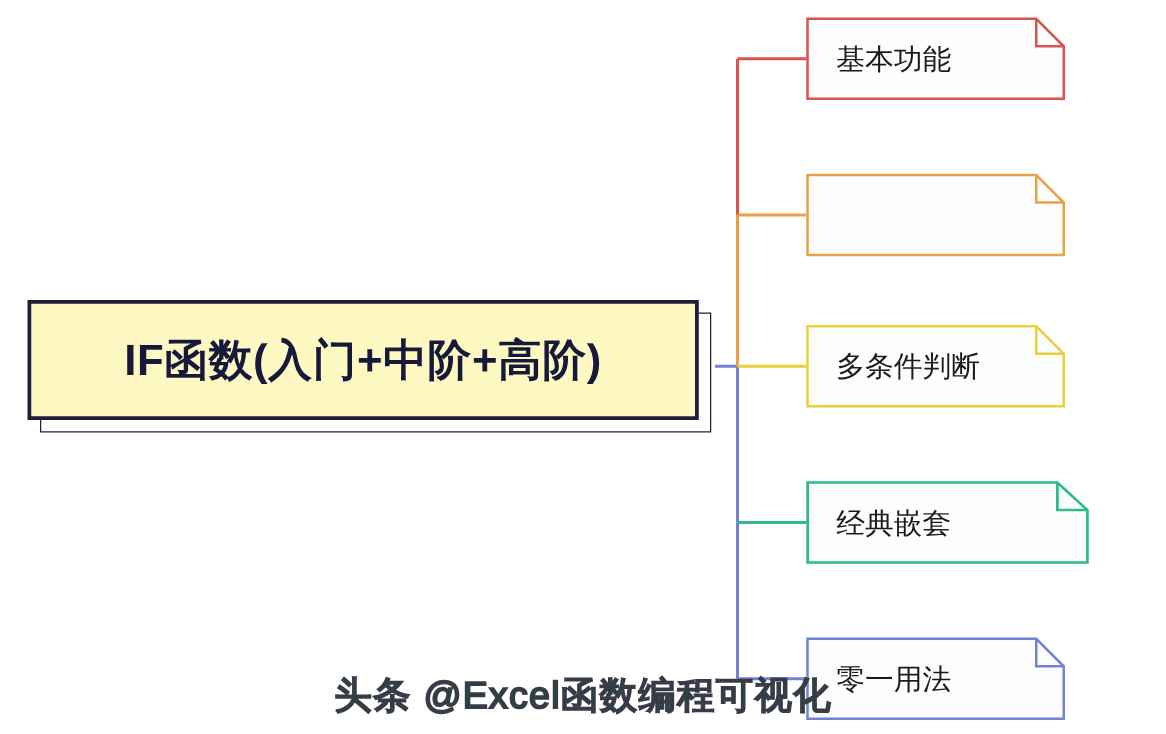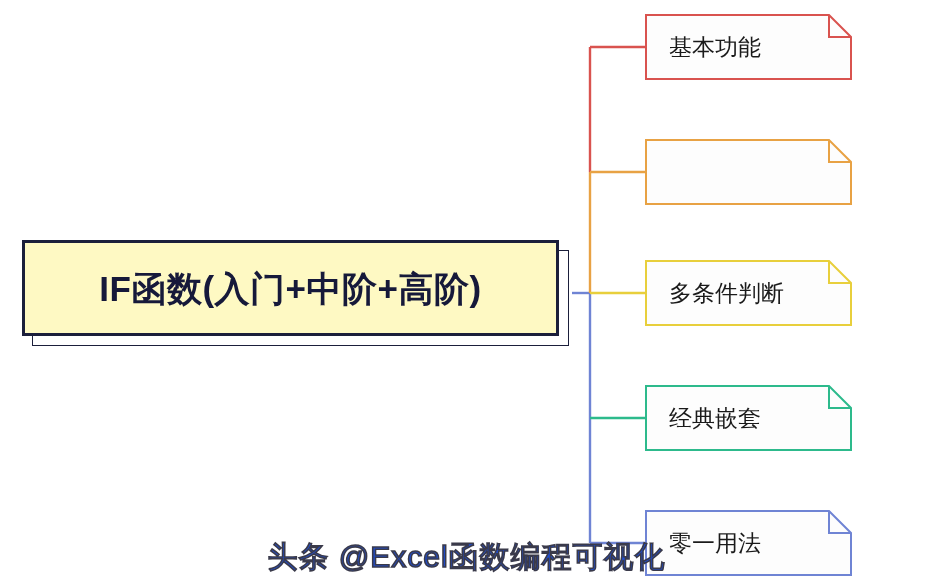--- a/index.html
+++ b/index.html
@@ -107,21 +107,21 @@
 
   
   .watermark {
     position: absolute;
     left: 0;
     top: 540px;
     width: 933px;
     text-align: center;
     font-size: 30px;
     line-height: 1.1;
-    color: #1d4ed8;
+    color: #14532d;
     -webkit-text-stroke: 1.6px #3a3a4a;
     font-family: "Liberation Sans", "DejaVu Sans", sans-serif;
     letter-spacing: 1px;
     white-space: nowrap;
   }
 </style>
 </head>
 <body>
 
 <div id="canvas">
@@ -171,21 +171,21 @@
   <div class="branch-node" style="top:260px;">
     <div class="branch-box">
       <svg viewBox="0 0 207 66" preserveAspectRatio="none" xmlns="http://www.w3.org/2000/svg">
         <path d="M 1 1 L 184 1 L 206 23 L 206 65 L 1 65 Z" fill="#fdfdfd" stroke="#e8cf3c" stroke-width="2"></path>
         <path d="M 184 1 L 184 23 L 206 23" fill="none" stroke="#e8cf3c" stroke-width="2"></path>
       </svg>
     </div>
     <span class="branch-label">多条件判断</span>
   </div>
 
-  <div class="branch-node" style="top:385px;">
+  <div class="branch-node" style="top:385px;padding-left:19px;">
     <div class="branch-box">
       <svg viewBox="0 0 207 66" preserveAspectRatio="none" xmlns="http://www.w3.org/2000/svg">
         <path d="M 1 1 L 184 1 L 206 23 L 206 65 L 1 65 Z" fill="#fdfdfd" stroke="#2dba8c" stroke-width="2"></path>
         <path d="M 184 1 L 184 23 L 206 23" fill="none" stroke="#2dba8c" stroke-width="2"></path>
       </svg>
     </div>
     <span class="branch-label">经典嵌套</span>
   </div>
 
   <div class="branch-node" style="top:510px;">

